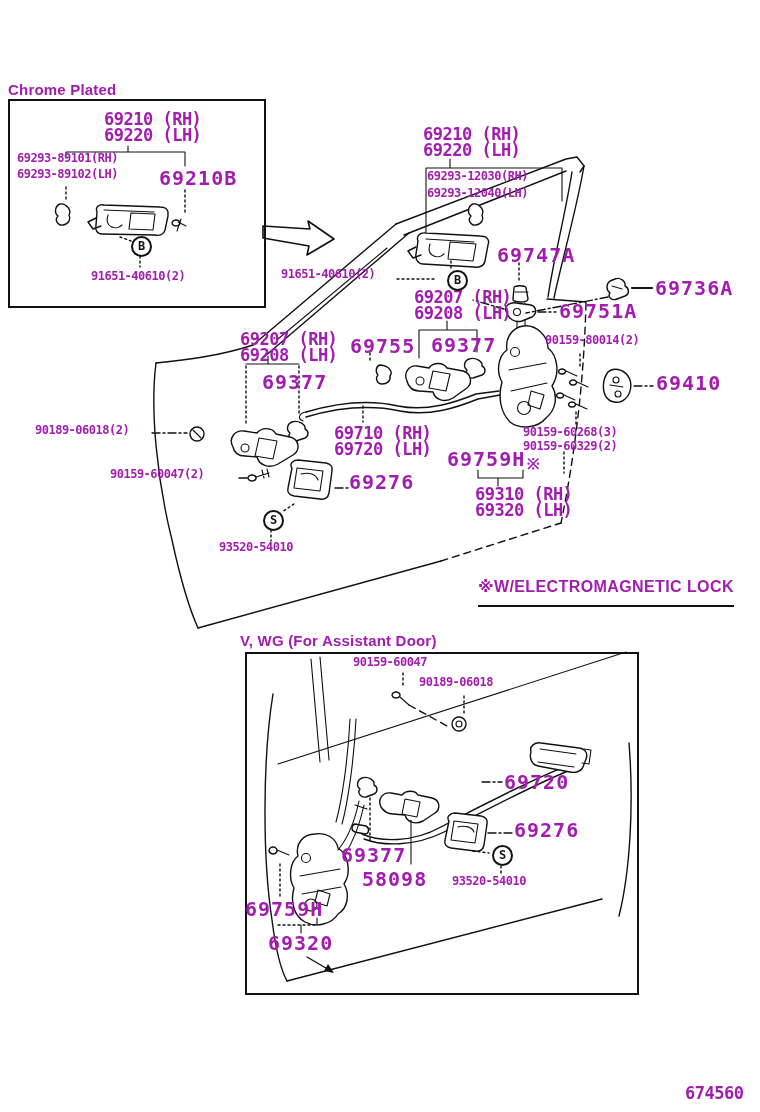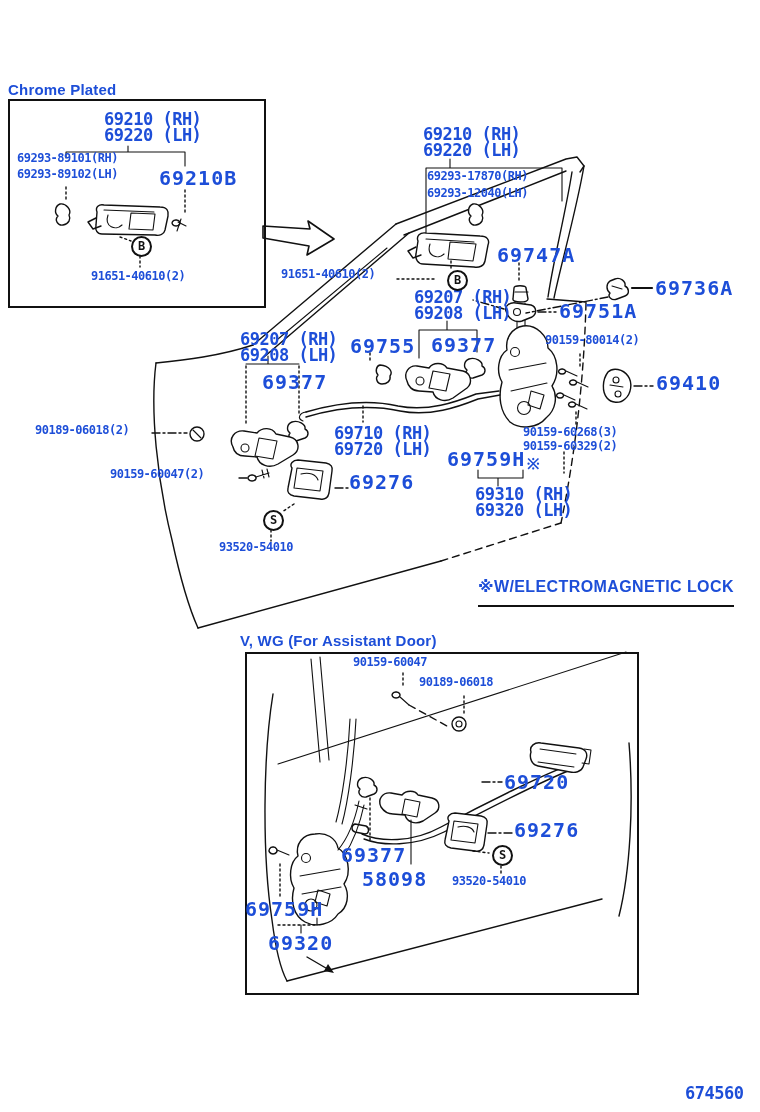--- a/index.html
+++ b/index.html
@@ -1,18 +1,18 @@
 <!DOCTYPE html>
 <html><head>
 <meta charset="utf-8">
 <style>
   html,body{margin:0;padding:0;background:#f2f2f2;}
   .stage{position:relative;width:760px;height:1112px;background:#ffffff;overflow:hidden;
          font-family:"DejaVu Sans Mono",monospace;color:#111;}
-  .lbl{position:absolute;font-weight:bold;white-space:nowrap;color:#1d4ed8;}
+  .lbl{position:absolute;font-weight:bold;white-space:nowrap;color:#a21caf;}
   .sm{font-size:12px;letter-spacing:-0.5px;}
   .md{font-size:17px;letter-spacing:-0.5px;}
   .lg{font-size:20px;letter-spacing:1px;}
   .ttl{font-family:"Liberation Sans","DejaVu Sans",sans-serif;font-weight:bold;font-size:15px;letter-spacing:0.2px;}
   .note{font-family:"Liberation Sans","DejaVu Sans",sans-serif;font-weight:bold;font-size:16px;
         letter-spacing:0.4px;border-bottom:2px solid #111;padding-bottom:9px;}
   .mark{font-size:15px;font-weight:bold;}
   .circ{position:absolute;width:17px;height:17px;border:2px solid #111;border-radius:50%;
         font-size:12px;line-height:16px;font-weight:bold;text-align:center;background:#fff;}
   .box{position:absolute;border:2px solid #111;}
@@ -205,21 +205,21 @@
   <div class="lbl md" style="left:104px;top:109px;">69210 (RH)</div>
   <div class="lbl md" style="left:104px;top:125px;">69220 (LH)</div>
   <div class="lbl sm" style="left:17px;top:151px;">69293-89101(RH)</div>
   <div class="lbl sm" style="left:17px;top:167px;">69293-89102(LH)</div>
   <div class="lbl lg" style="left:159px;top:166px;">69210B</div>
   <div class="lbl sm" style="left:91px;top:269px;">91651-40610(2)</div>
   <div class="circ" style="left:131px;top:236px;">B</div>
 
   <div class="lbl md" style="left:423px;top:124px;">69210 (RH)</div>
   <div class="lbl md" style="left:423px;top:140px;">69220 (LH)</div>
-  <div class="lbl sm" style="left:427px;top:169px;">69293-17870(RH)</div>
+  <div class="lbl sm" style="left:427px;top:169px;">69293-12030(RH)</div>
   <div class="lbl sm" style="left:427px;top:186px;">69293-12040(LH)</div>
   <div class="lbl lg" style="left:497px;top:243px;">69747A</div>
   <div class="lbl sm" style="left:281px;top:267px;">91651-40610(2)</div>
   <div class="lbl lg" style="left:655px;top:276px;">69736A</div>
   <div class="lbl md" style="left:414px;top:287px;">69207 (RH)</div>
   <div class="lbl md" style="left:414px;top:303px;">69208 (LH)</div>
   <div class="lbl lg" style="left:559px;top:299px;">69751A</div>
   <div class="lbl sm" style="left:545px;top:333px;">90159-80014(2)</div>
   <div class="lbl md" style="left:240px;top:329px;">69207 (RH)</div>
   <div class="lbl md" style="left:240px;top:345px;">69208 (LH)</div>

